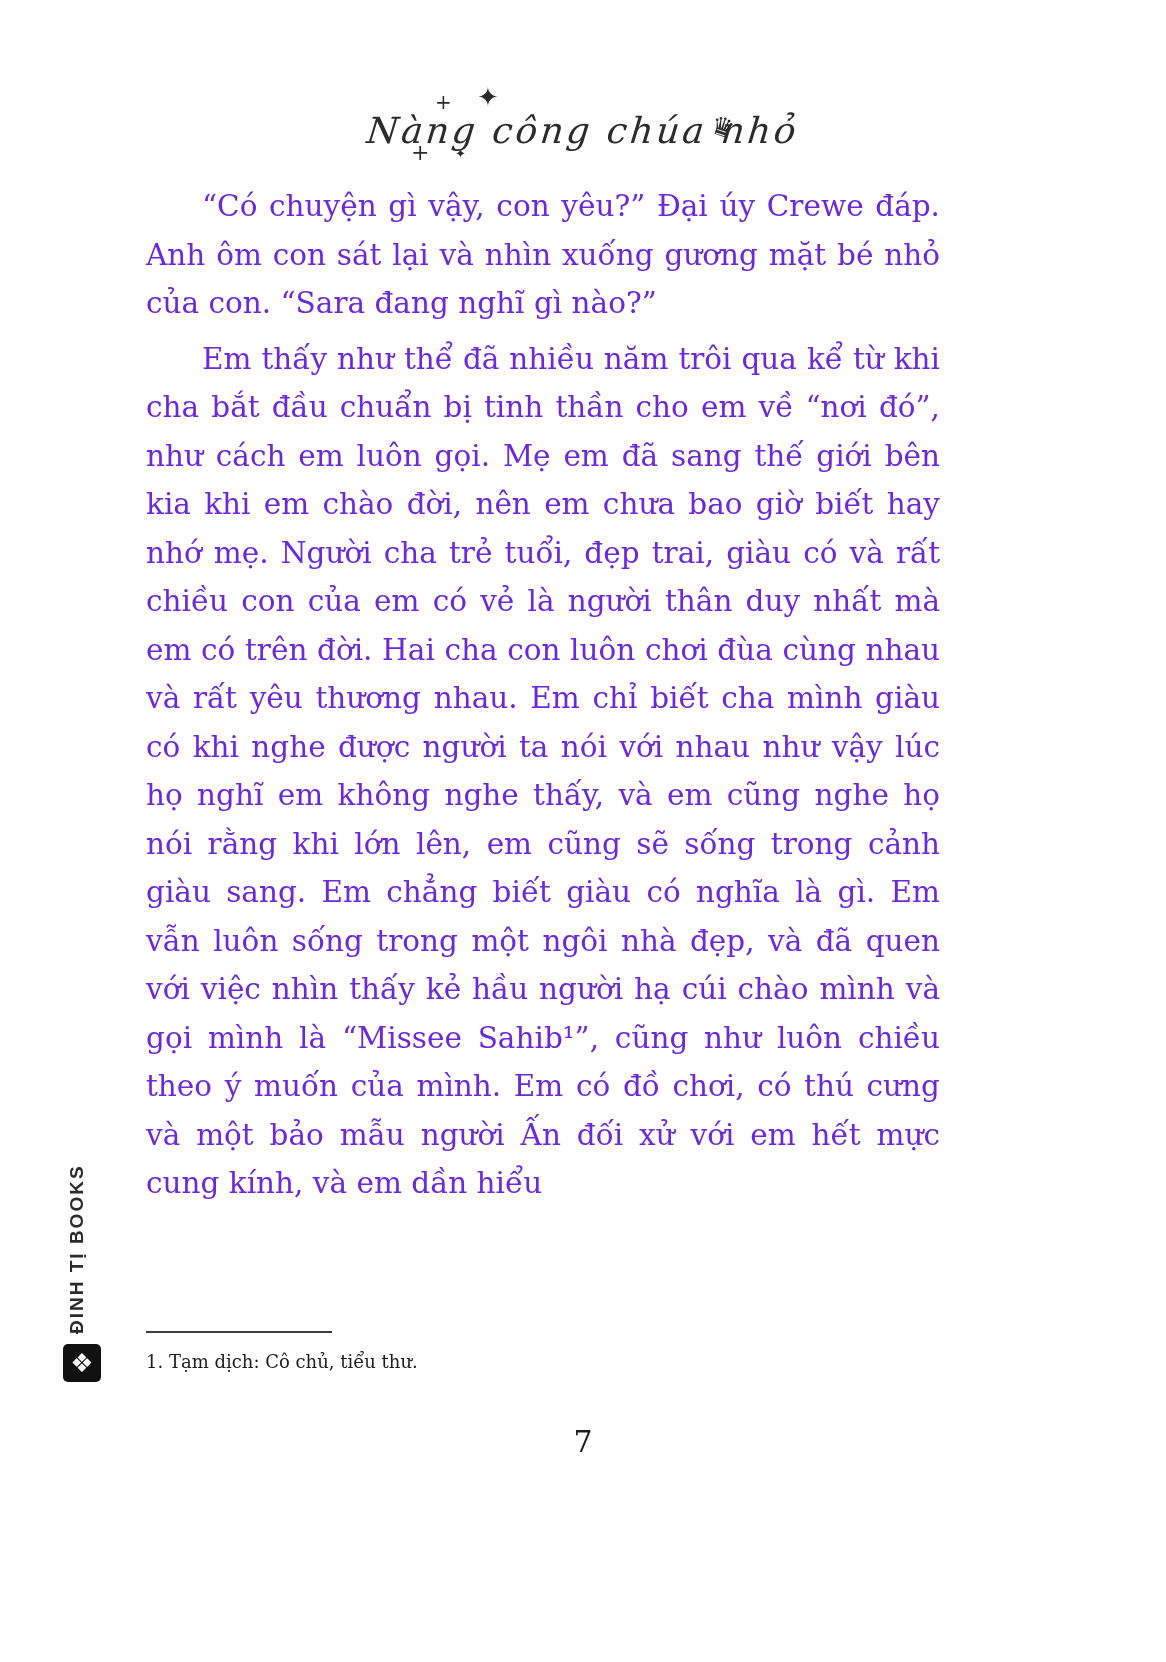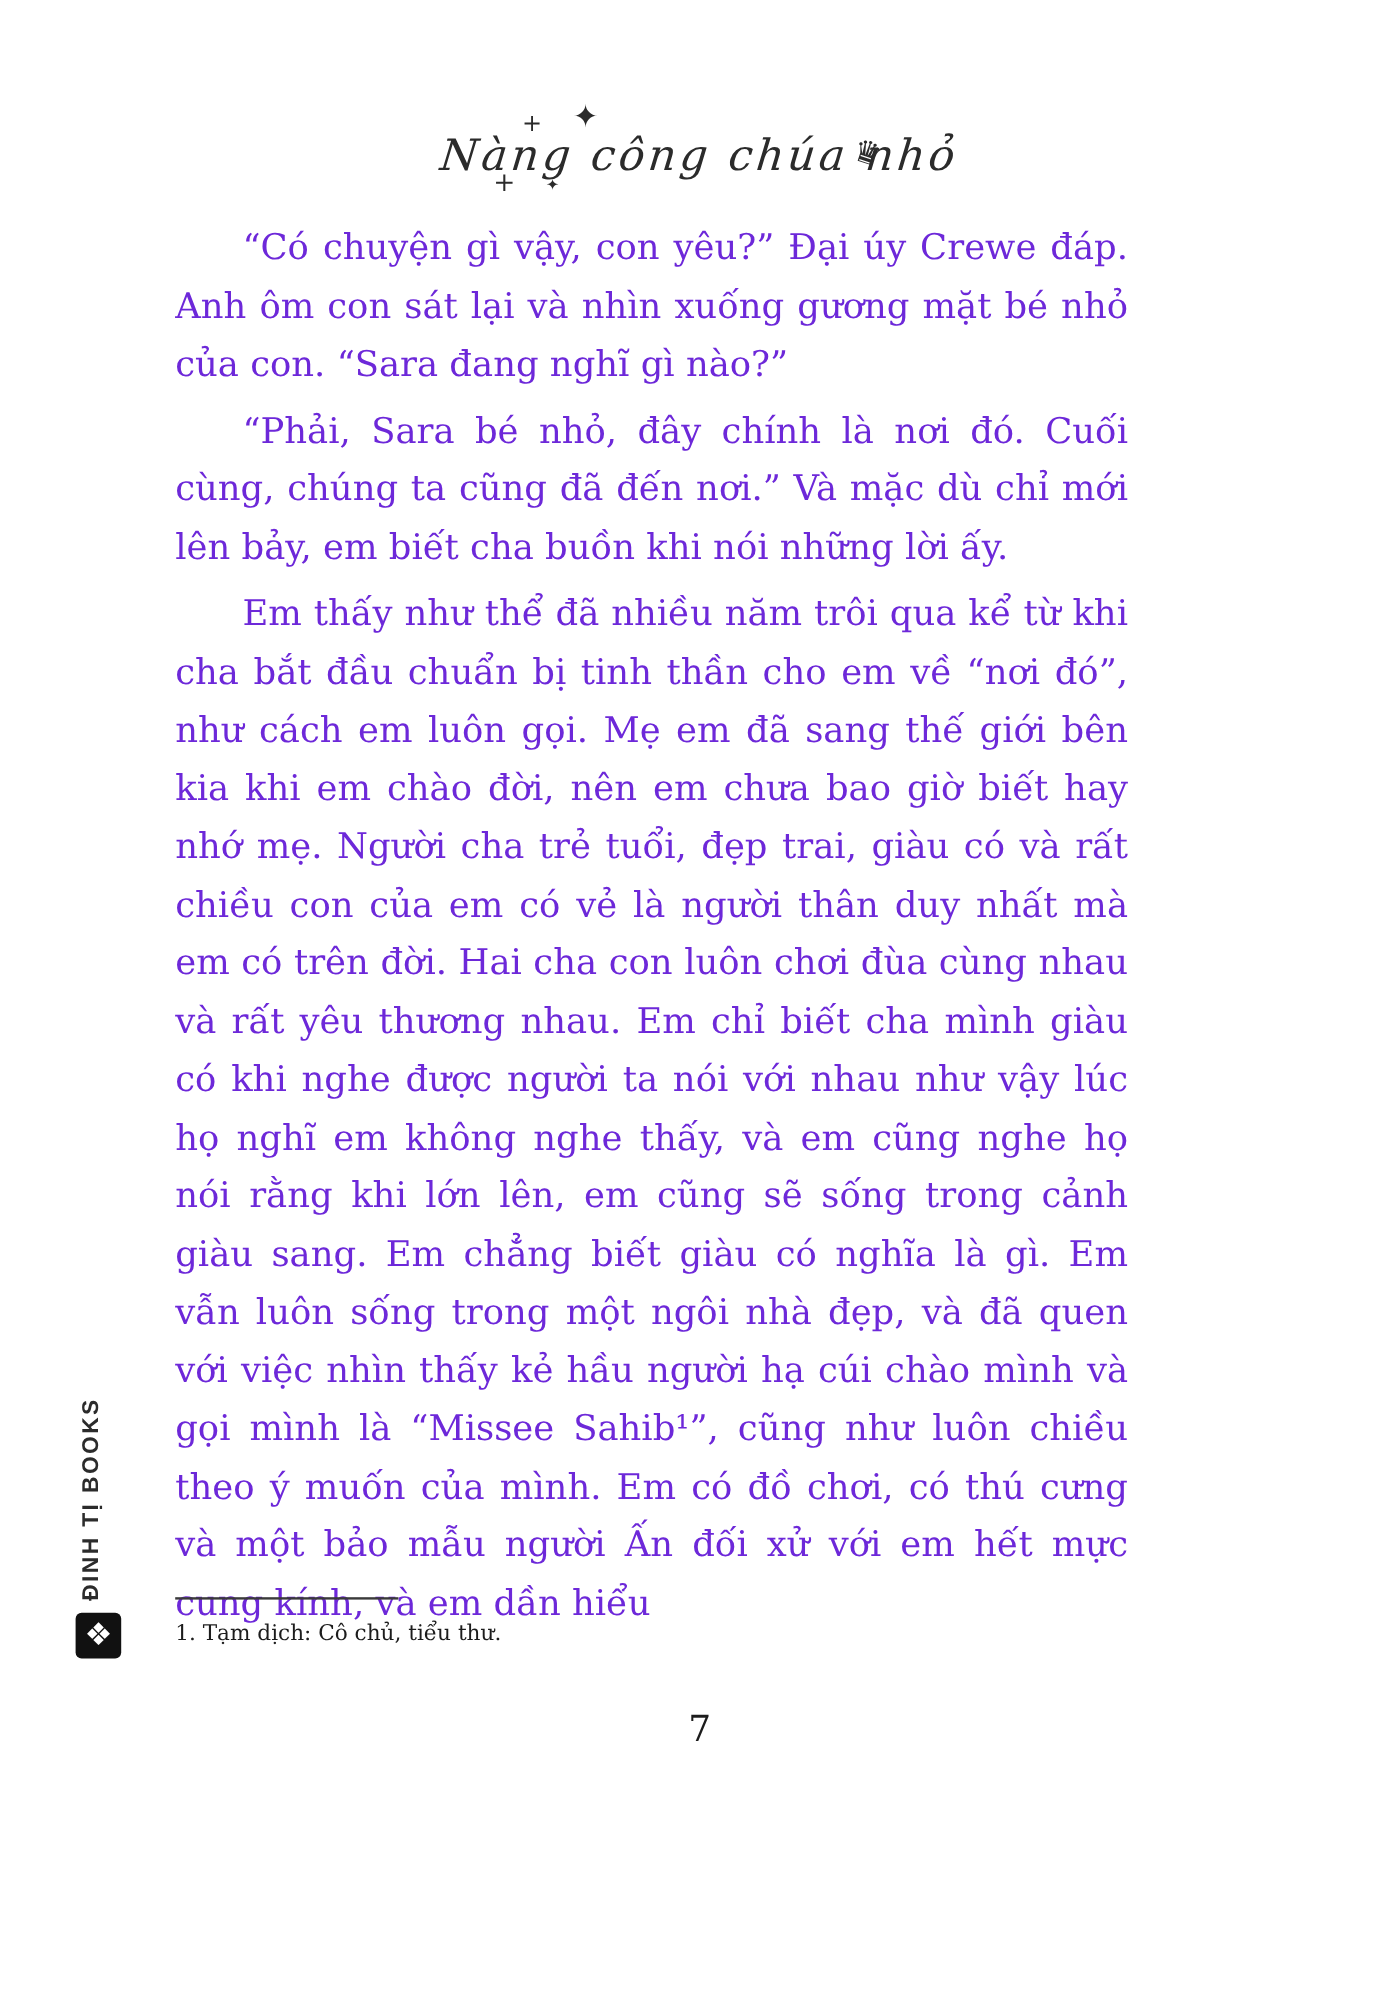--- a/index.html
+++ b/index.html
@@ -122,21 +122,20 @@
     <span class="deco plus-top">+</span>
     <span class="deco star-big">✦</span>
     <span class="deco plus-left">+</span>
     <span class="deco star-small">✦</span>
     <span class="title-script">Nàng công chúa nhỏ</span>
     <span class="deco crown-end">♛</span>
   </div>
 
   <div class="content">
     <p>“Có chuyện gì vậy, con yêu?” Đại úy Crewe đáp. Anh ôm con sát lại và nhìn xuống gương mặt bé nhỏ của con. “Sara đang nghĩ gì nào?”</p>
-    <p>“Phải, Sara bé nhỏ, đây chính là nơi đó. Cuối cùng, chúng ta cũng đã đến nơi.” Và mặc dù chỉ mới lên bảy, em biết cha buồn khi nói những lời ấy.</p>
     <p>Em thấy như thể đã nhiều năm trôi qua kể từ khi cha bắt đầu chuẩn bị tinh thần cho em về “nơi đó”, như cách em luôn gọi. Mẹ em đã sang thế giới bên kia khi em chào đời, nên em chưa bao giờ biết hay nhớ mẹ. Người cha trẻ tuổi, đẹp trai, giàu có và rất chiều con của em có vẻ là người thân duy nhất mà em có trên đời. Hai cha con luôn chơi đùa cùng nhau và rất yêu thương nhau. Em chỉ biết cha mình giàu có khi nghe được người ta nói với nhau như vậy lúc họ nghĩ em không nghe thấy, và em cũng nghe họ nói rằng khi lớn lên, em cũng sẽ sống trong cảnh giàu sang. Em chẳng biết giàu có nghĩa là gì. Em vẫn luôn sống trong một ngôi nhà đẹp, và đã quen với việc nhìn thấy kẻ hầu người hạ cúi chào mình và gọi mình là “Missee Sahib¹”, cũng như luôn chiều theo ý muốn của mình. Em có đồ chơi, có thú cưng và một bảo mẫu người Ấn đối xử với em hết mực cung kính, và em dần hiểu</p>
   </div>
 
   <div class="footnote">
     <div class="footnote-rule"></div>
     <div class="footnote-text">1. Tạm dịch: Cô chủ, tiểu thư.</div>
   </div>
 
   <div class="page-number">7</div>
 

